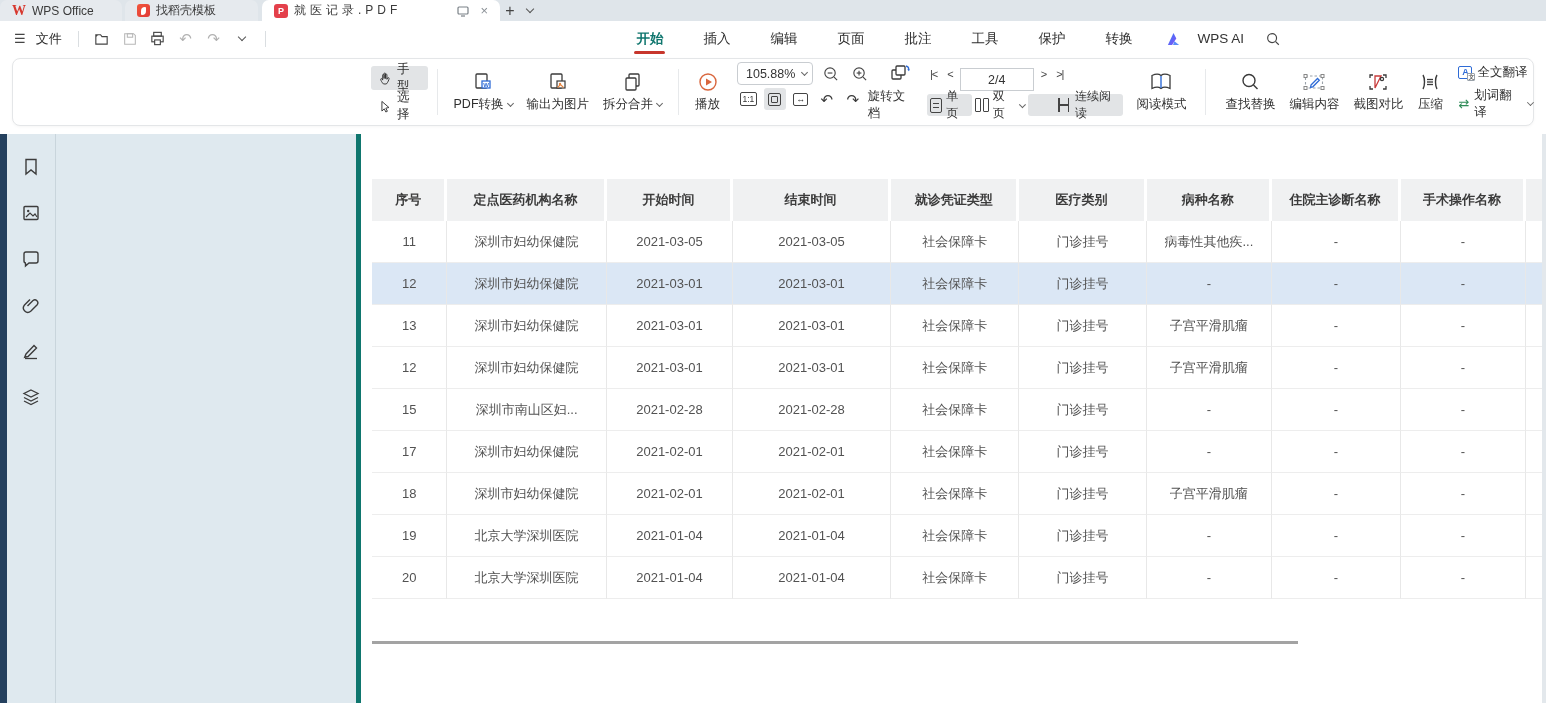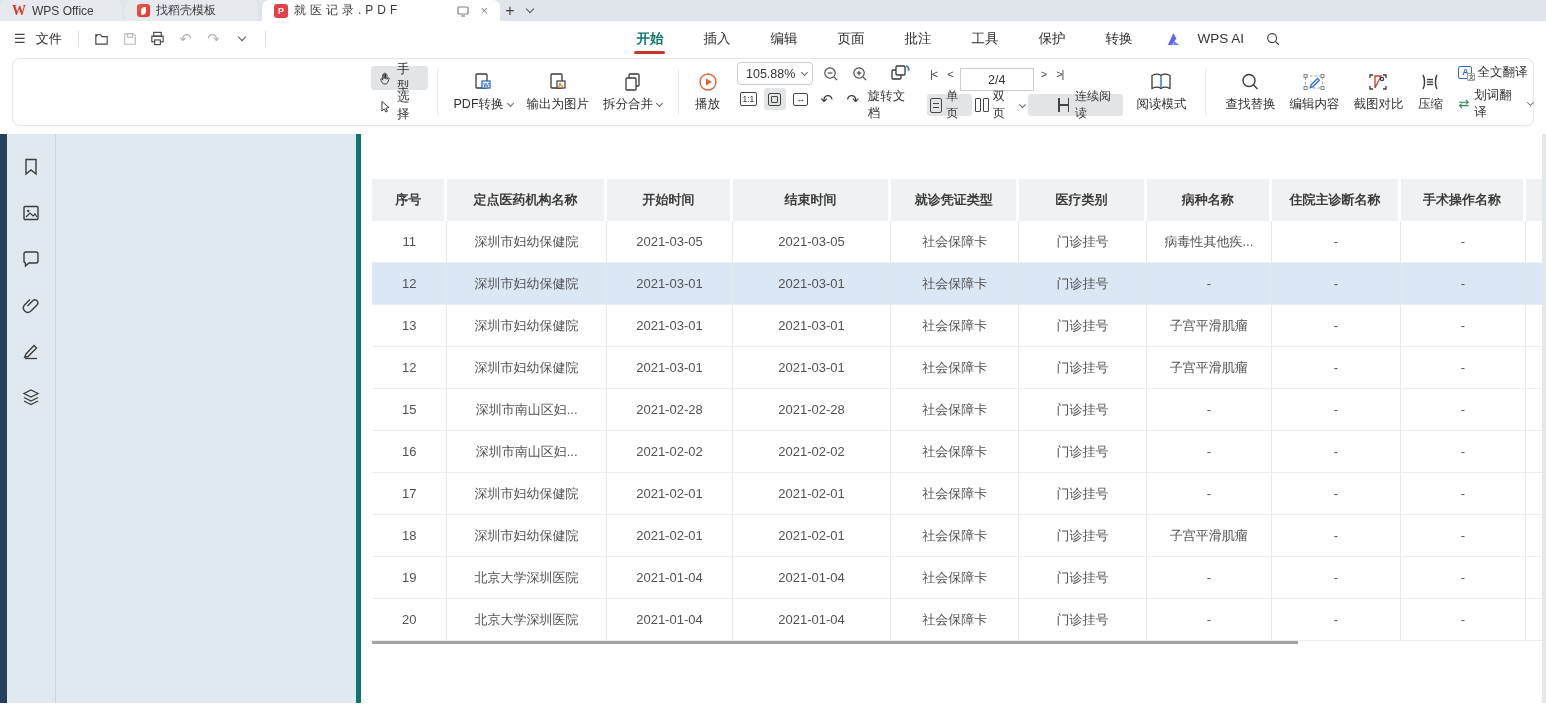--- a/index.html
+++ b/index.html
@@ -578,32 +578,20 @@
             <td>2021-02-28</td>
             <td>2021-02-28</td>
             <td>社会保障卡</td>
             <td>门诊挂号</td>
             <td>-</td>
             <td>-</td>
             <td>-</td>
             <td></td>
           </tr>
           <tr>
-            <td>16</td>
-            <td>深圳市南山区妇...</td>
-            <td>2021-02-02</td>
-            <td>2021-02-02</td>
-            <td>社会保障卡</td>
-            <td>门诊挂号</td>
-            <td>-</td>
-            <td>-</td>
-            <td>-</td>
-            <td></td>
-          </tr>
-          <tr>
             <td>17</td>
             <td>深圳市妇幼保健院</td>
             <td>2021-02-01</td>
             <td>2021-02-01</td>
             <td>社会保障卡</td>
             <td>门诊挂号</td>
             <td>-</td>
             <td>-</td>
             <td>-</td>
             <td></td>

